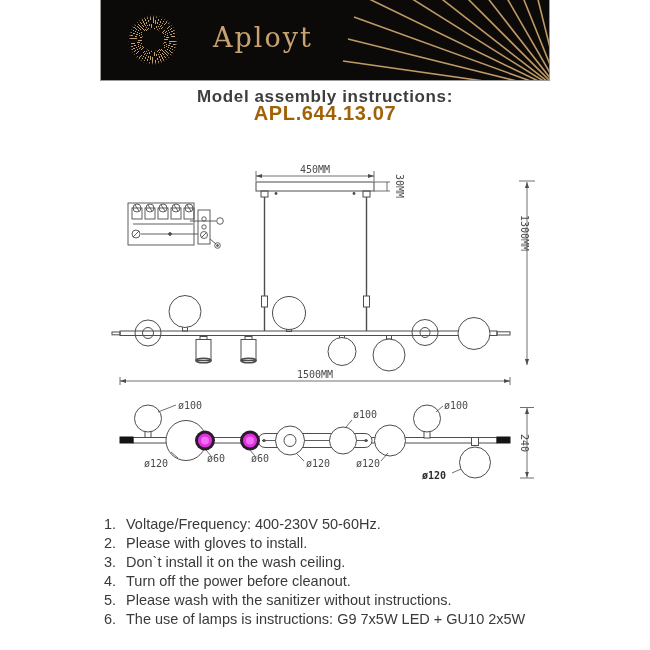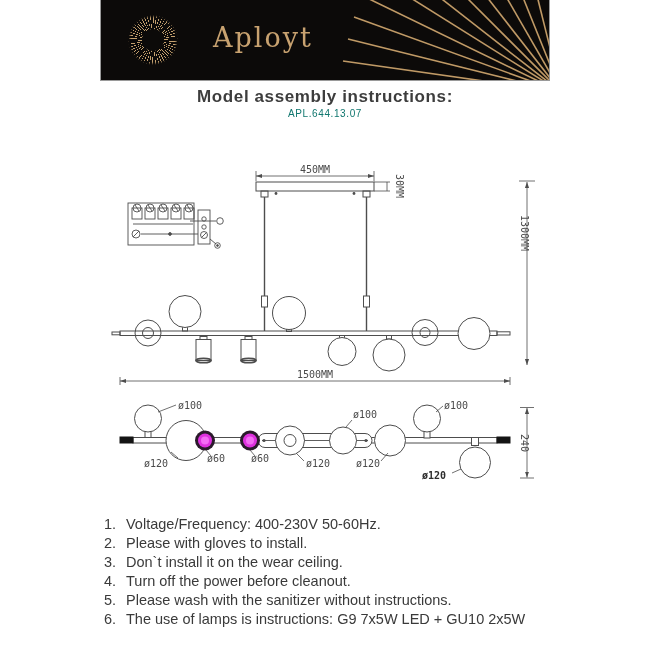--- a/index.html
+++ b/index.html
@@ -14,21 +14,21 @@
      -webkit-mask:radial-gradient(circle at 50% 50%, transparent 0 9px, #000 11px 22px, transparent 25px);
              mask:radial-gradient(circle at 50% 50%, transparent 0 9px, #000 11px 22px, transparent 25px);}
   .starburst-core{position:absolute;left:41px;top:29px;width:22px;height:22px;border-radius:50%;background:#0c0a09;}
   .wordmark{position:absolute;left:112px;top:22px;font-family:"DejaVu Serif",serif;
             font-size:27px;font-weight:400;letter-spacing:2px;color:#c8a270;}
   .rays{position:absolute;right:0;top:0;width:220px;height:81px;}
 
   
   .title-block{position:absolute;left:100px;top:88px;width:450px;text-align:center;}
   .title-line{font-size:17px;font-weight:600;letter-spacing:.6px;color:#3d3d3d;line-height:17px;}
-  .model-line{font-size:10px;font-weight:400;letter-spacing:.6px;color:#0f766e;line-height:17px;}
+  .model-line{font-size:20px;font-weight:700;letter-spacing:.6px;color:#a16207;line-height:17px;}
 
   
   .drawing{position:absolute;left:0;top:0;width:650px;height:650px;}
   .drawing text{font-family:"DejaVu Sans Mono",monospace;font-size:10px;fill:#4a4a4a;}
   .drawing .boldlab{font-weight:bold;fill:#2e2e2e;}
 
   
   .instructions{position:absolute;left:104px;top:516px;width:440px;}
   .instr-row{display:flex;align-items:flex-start;margin-bottom:2.6px;}
   .instr-num{width:22px;flex:0 0 22px;font-size:14.5px;color:#3a3a3a;}
@@ -284,21 +284,21 @@
     <div class="instr-row">
       <span class="instr-num">1.</span>
       <span class="instr-text">Voltage/Frequency: 400-230V 50-60Hz.</span>
     </div>
     <div class="instr-row">
       <span class="instr-num">2.</span>
       <span class="instr-text">Please with gloves to install.</span>
     </div>
     <div class="instr-row">
       <span class="instr-num">3.</span>
-      <span class="instr-text">Don`t install it on the wear ceiling.</span>
+      <span class="instr-text">Don`t install it on the wash ceiling.</span>
     </div>
     <div class="instr-row">
       <span class="instr-num">4.</span>
       <span class="instr-text">Turn off the power before cleanout.</span>
     </div>
     <div class="instr-row">
       <span class="instr-num">5.</span>
       <span class="instr-text">Please wash with the sanitizer without instructions.</span>
     </div>
     <div class="instr-row">

